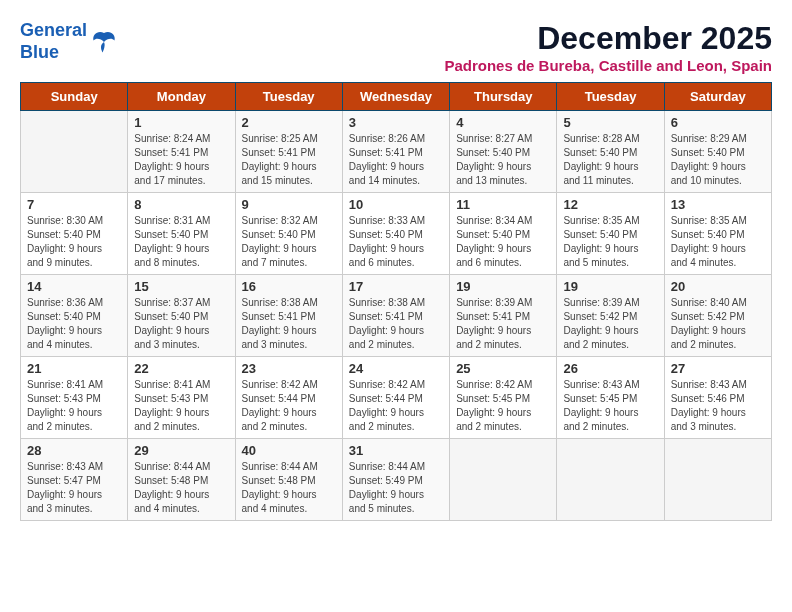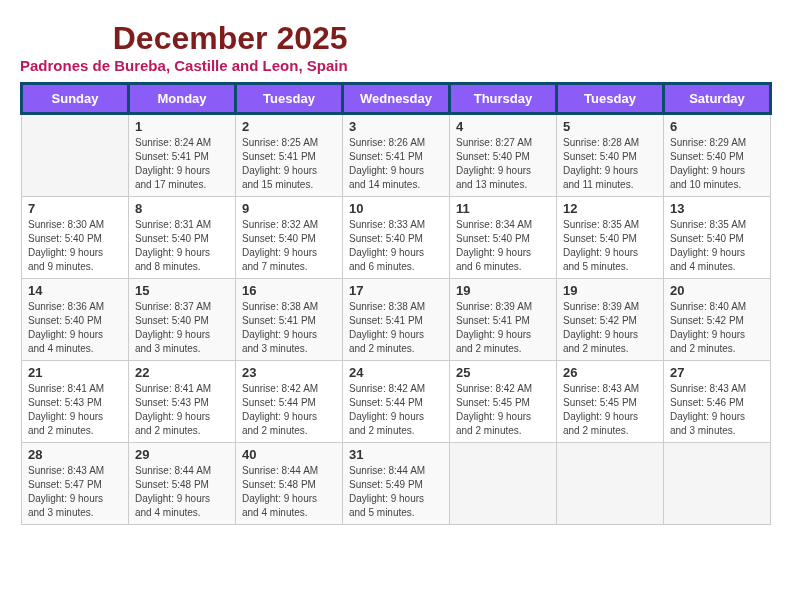--- a/index.html
+++ b/index.html
@@ -33,39 +33,39 @@
       width: 30px;
       height: 30px;
       margin-left: 2px;
     }
     .title-block {
       text-align: right;
     }
     .month-title {
       font-size: 32px;
       font-weight: bold;
-      color: #7f1d1d;
+      color: #0f172a;
     }
     .location {
       font-size: 15px;
       color: #be185d;
       font-weight: bold;
     }
     .calendar {
       width: 100%;
       border-collapse: collapse;
       font-size: 11px;
     }
     .calendar thead tr th {
-      background-color: #8b5cf6;
+      background-color: #c2410c;
       color: #fff;
       text-align: center;
       padding: 6px 0;
       font-size: 13px;
-      border: 3px solid #0c4a6e;
+      border: 1px solid #0c4a6e;
     }
     .calendar tbody tr td {
       border: 1px solid #ccc;
       vertical-align: top;
       padding: 4px 6px;
       min-height: 75px;
       width: 107px;
     }
     .calendar tbody tr:nth-child(odd) td {
       background-color: #f9f9f9;
@@ -86,20 +86,34 @@
       line-height: 1.4;
     }
     .empty {
       background: #f5f5f5 !important;
     }
   </style>
 </head>
 <body>
 
 <div class="header">
+  <div class="logo">
+    <div>
+      <div style="display:flex;align-items:center;">
+        <div class="logo-text">
+          <span>General</span><br>
+          <span style="color:#1a5fb4;">Blue</span>
+        </div>
+        <svg class="logo-bird" viewBox="0 0 40 40">
+          <path d="M20 8 C28 4, 36 10, 34 18 C30 14, 24 16, 20 20 C16 16, 10 14, 6 18 C4 10, 12 4, 20 8Z" fill="#1a5fb4"></path>
+          <path d="M20 20 C22 24, 20 30, 18 34 C16 30, 14 24, 20 20Z" fill="#1a5fb4"></path>
+        </svg>
+      </div>
+    </div>
+  </div>
   <div class="title-block">
     <div class="month-title">December 2025</div>
     <div class="location">Padrones de Bureba, Castille and Leon, Spain</div>
   </div>
 </div>
 
 <table class="calendar">
   <thead>
     <tr id="weekday-header">
         <th>Sunday</th>

